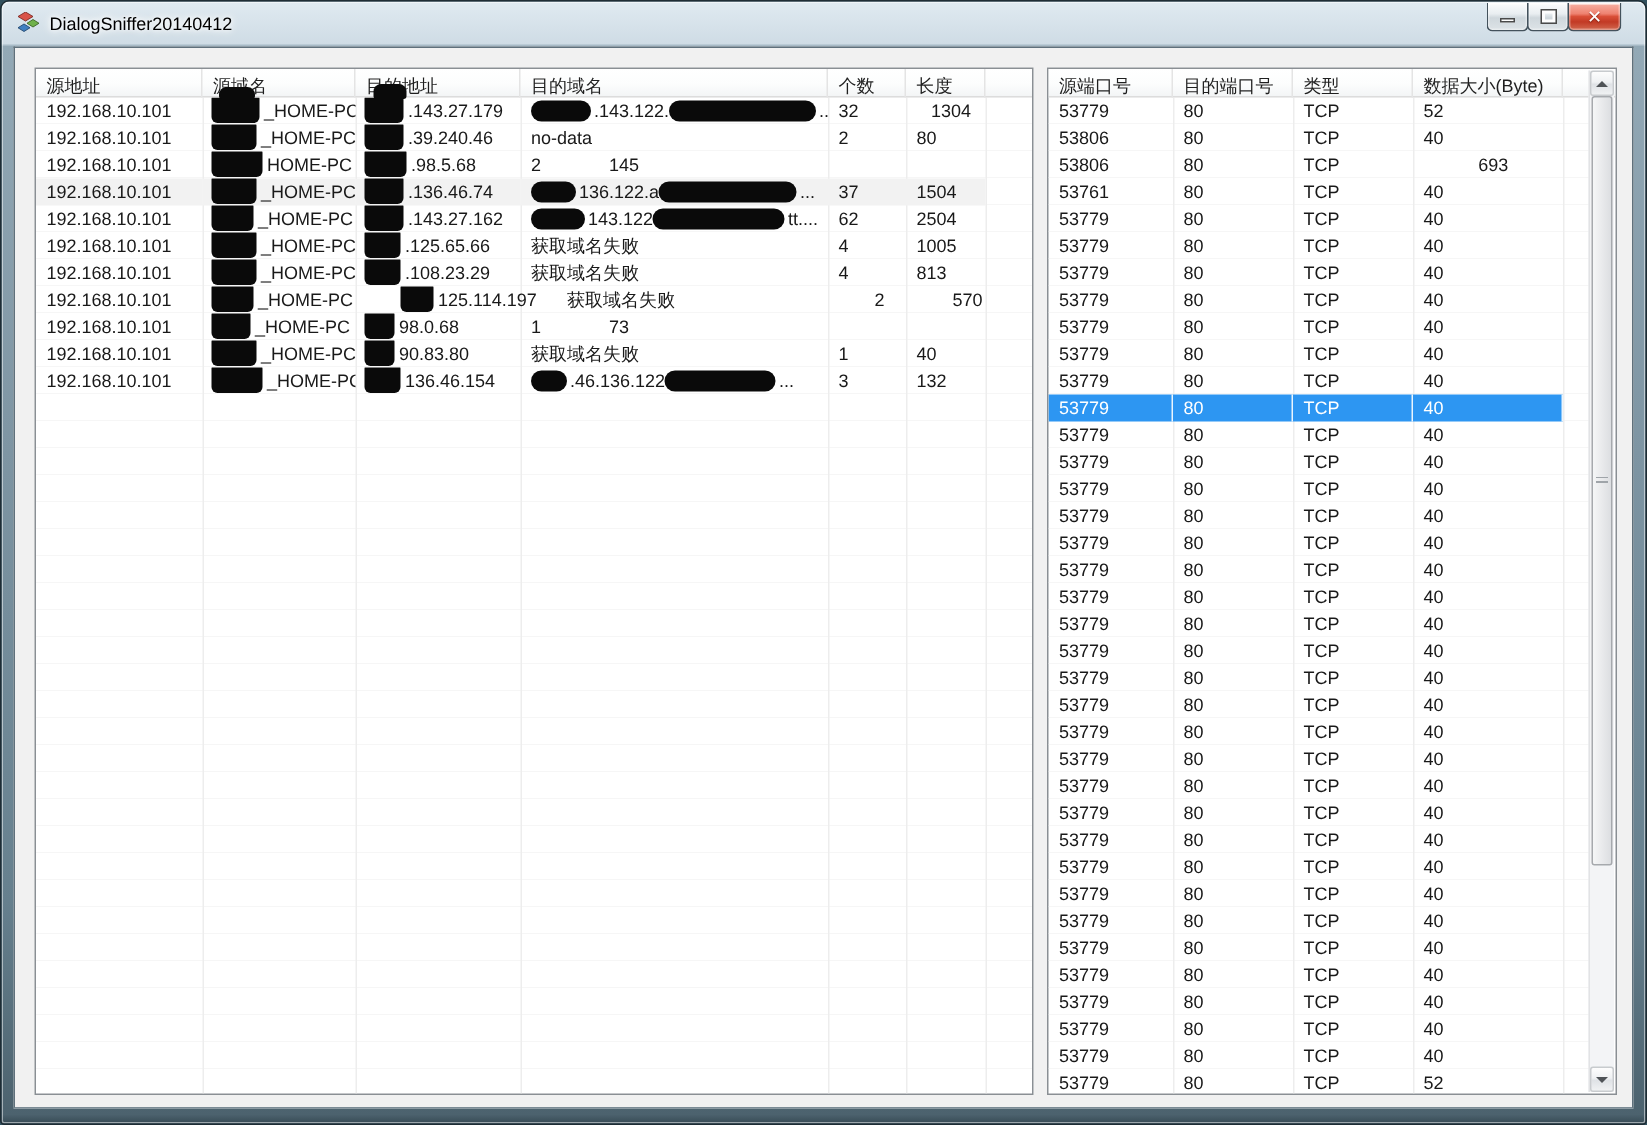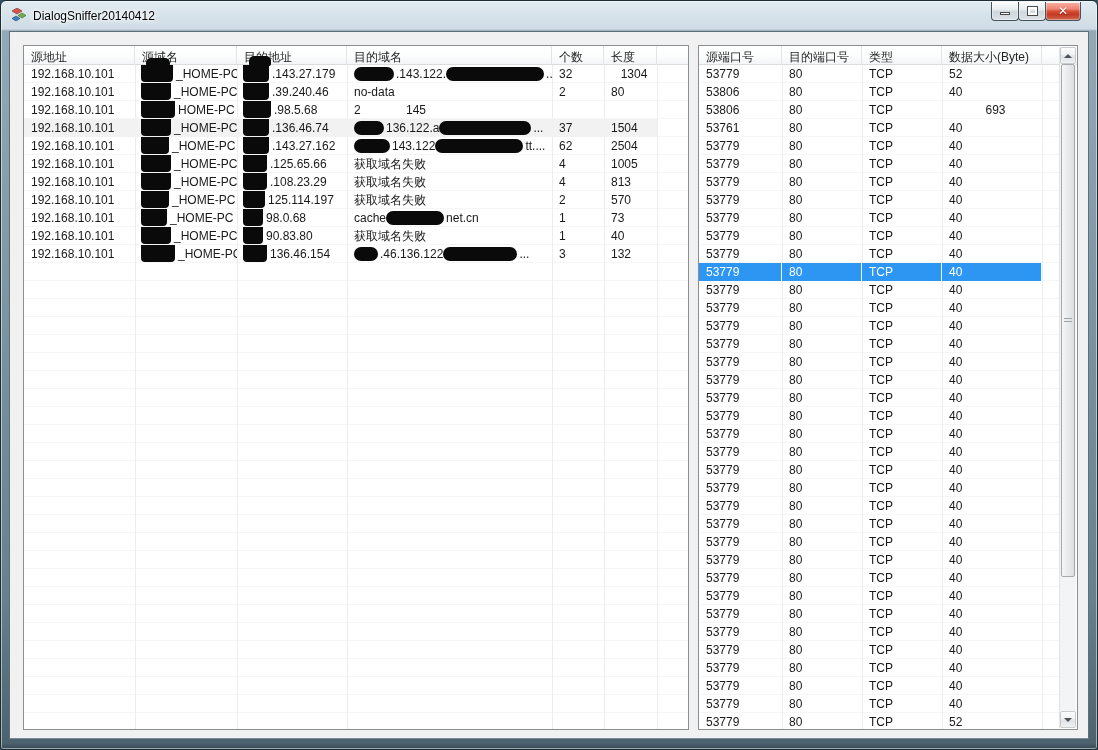--- a/index.html
+++ b/index.html
@@ -167,30 +167,29 @@
             <div class="cell" style="width: 111px;">192.168.10.101</div>
             <div class="cell cell-strip" style="width: 102px;"><span class="blob" style="width: 30px;"></span><span>_HOME-PC</span></div>
             <div class="cell cell-strip" style="width: 110px;"><span class="blob" style="width: 24px;"></span><span>.108.23.29</span></div>
             <div class="cell" style="width: 205px;"><span>获取域名失败</span></div>
             <div class="cell" style="width: 52px;">4</div>
             <div class="cell" style="width: 53px;">813</div>
           </div>
           <div class="lv-row">
             <div class="cell" style="width: 111px;">192.168.10.101</div>
             <div class="cell cell-strip" style="width: 102px;"><span class="blob" style="width: 28px;"></span><span>_HOME-PC</span></div>
-            <div class="cell cell-strip" style="width: 110px;"><span class="blob" style="width: 22px;"></span><span>125.114.197</span></div>
+            <div class="cell cell-strip" style="width: 110px; margin-left: 24px;"><span class="blob" style="width: 22px;"></span><span>125.114.197</span></div>
             <div class="cell" style="width: 205px;"><span>获取域名失败</span></div>
             <div class="cell" style="width: 52px;">2</div>
             <div class="cell" style="width: 53px;">570</div>
           </div>
           <div class="lv-row">
             <div class="cell" style="width: 111px;">192.168.10.101</div>
             <div class="cell cell-strip" style="width: 102px;"><span class="blob" style="width: 26px;"></span><span>_HOME-PC</span></div>
             <div class="cell cell-strip" style="width: 110px;"><span class="blob" style="width: 20px;"></span><span>98.0.68</span></div>
-            <div class="cell" style="width: 205px;"><span>cache</span><span class="blob" style="width: 58px;"></span><span>net.cn</span></div>
             <div class="cell" style="width: 52px;">1</div>
             <div class="cell" style="width: 53px;">73</div>
           </div>
           <div class="lv-row">
             <div class="cell" style="width: 111px;">192.168.10.101</div>
             <div class="cell cell-strip" style="width: 102px;"><span class="blob" style="width: 30px;"></span><span>_HOME-PC</span></div>
             <div class="cell cell-strip" style="width: 110px;"><span class="blob" style="width: 20px;"></span><span>90.83.80</span></div>
             <div class="cell" style="width: 205px;"><span>获取域名失败</span></div>
             <div class="cell" style="width: 52px;">1</div>
             <div class="cell" style="width: 53px;">40</div>

